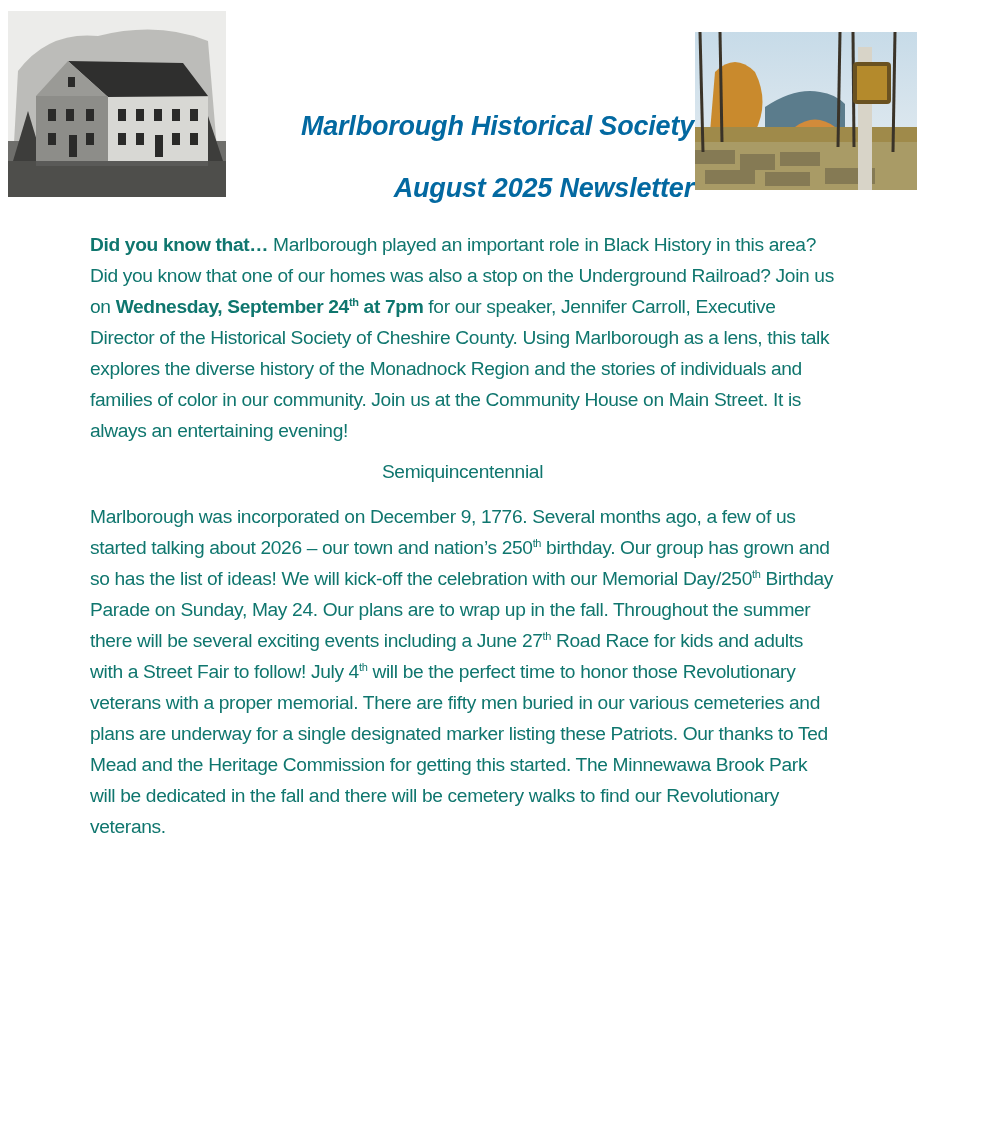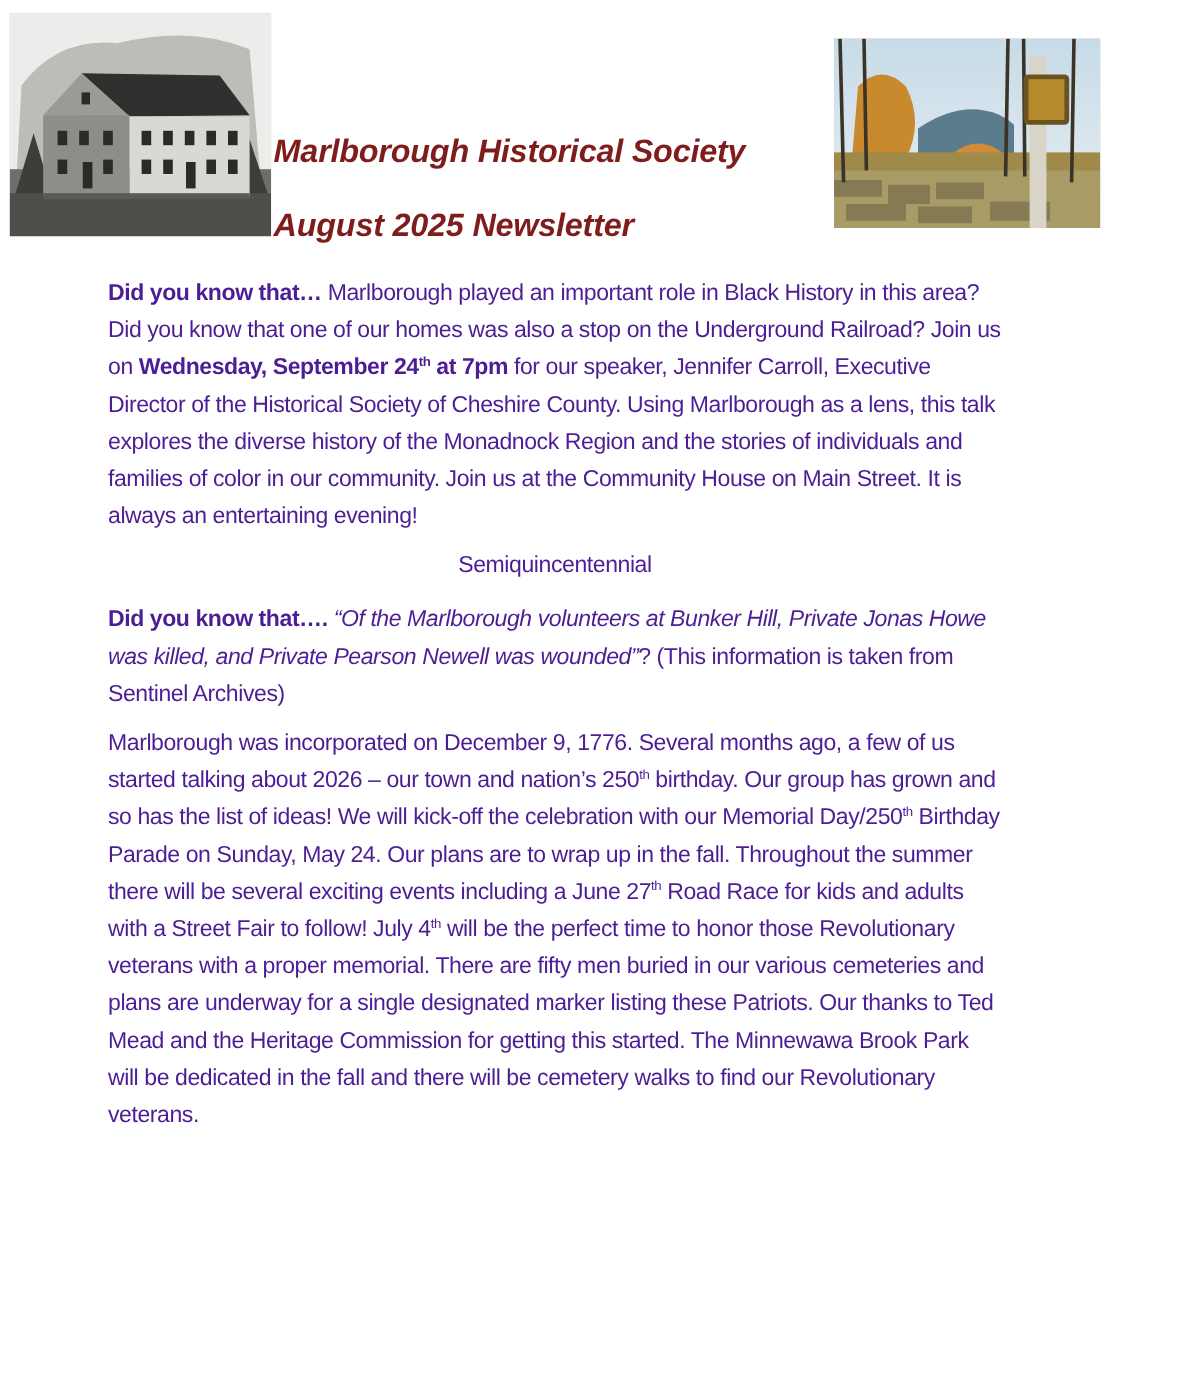--- a/index.html
+++ b/index.html
@@ -2,27 +2,27 @@
 <html><head>
 <meta charset="utf-8">
 <style>
   html, body { margin: 0; padding: 0; background: #ffffff; }
   body { width: 985px; height: 1145px; position: relative; overflow: hidden;
          font-family: "Liberation Sans", "DejaVu Sans", sans-serif; color: #111; }
   .img-left { position: absolute; left: 8px; top: 11px; width: 218px; height: 186px;
               background: #d9d9d6; overflow: hidden; }
   .img-right { position: absolute; left: 695px; top: 32px; width: 222px; height: 158px;
                overflow: hidden; background: #c9d6de; }
-  .title { position: absolute; left: 228px; width: 466px; text-align: left;
-           font-weight: bold; font-style: italic; font-size: 27px; color: #7f1d1d;
+  .title { position: absolute; left: 228px; width: 466px; text-align: right;
+           font-weight: bold; font-style: italic; font-size: 27px; color: #0369a1;
            letter-spacing: -0.2px; white-space: nowrap; }
   .t1 { top: 111px; }
   .t2 { top: 173px; }
   .body { position: absolute; left: 90px; top: 229px; width: 745px;
-          font-size: 19.2px; line-height: 31px; color: #4c1d95; letter-spacing: -0.35px; }
+          font-size: 19.2px; line-height: 31px; color: #0f766e; letter-spacing: -0.35px; }
   .body p { margin: 0 0 10px 0; }
   .center { text-align: center; font-weight: normal; margin: 0 0 14px 0 !important; }
   .b { font-weight: bold; }
   .i { font-style: italic; }
   sup { font-size: 11px; line-height: 0; vertical-align: 7px; }
 </style>
 </head>
 <body>
 
 <div class="img-left">
@@ -104,17 +104,16 @@
     <rect x="158" y="30" width="38" height="42" rx="4" fill="#6a5221"></rect>
     <rect x="162" y="34" width="30" height="34" fill="#b48a2c"></rect>
   </svg>
 </div>
 
 <div class="body">
   <p><span class="b">Did you know that…</span><span> Marlborough played an important role in Black History in this area? Did you know that one of our homes was also a stop on the Underground Railroad? Join us on </span><span class="b">Wednesday, September 24</span><sup class="b">th</sup><span class="b"> at 7pm</span><span> for our speaker, Jennifer Carroll, Executive Director of the Historical Society of Cheshire County. Using Marlborough as a lens, this talk explores the diverse history of the Monadnock Region and the stories of individuals and families of color in our community.  Join us at the Community House on Main Street. It is always an entertaining evening!</span></p>
 
   <p class="center">Semiquincentennial</p>
 
-  <p><span class="b">Did you know that….</span><span class="i"> “Of the Marlborough volunteers at Bunker Hill, Private Jonas Howe was killed, and Private Pearson Newell was wounded”</span><span>? (This information is taken from Sentinel Archives)</span></p>
 
 
   <p><span>Marlborough was incorporated on December 9, 1776. Several months ago, a few of us started talking about 2026 – our town and nation’s 250</span><sup>th</sup><span> birthday. Our group has grown and so has the list of ideas! We will kick-off the celebration with our Memorial Day/250</span><sup>th</sup><span> Birthday Parade on Sunday, May 24. Our plans are to wrap up in the fall. Throughout the summer there will be several exciting events including a June 27</span><sup>th</sup><span> Road Race for kids and adults with a Street Fair to follow! July 4</span><sup>th</sup><span> will be the perfect time to honor those Revolutionary veterans with a proper memorial. There are fifty men buried in our various cemeteries and plans are underway for a single designated marker listing these Patriots. Our thanks to Ted Mead and the Heritage Commission for getting this started. The Minnewawa Brook Park will be dedicated in the fall and there will be cemetery walks to find our Revolutionary veterans.</span></p>
 </div>
 
 </body></html>

